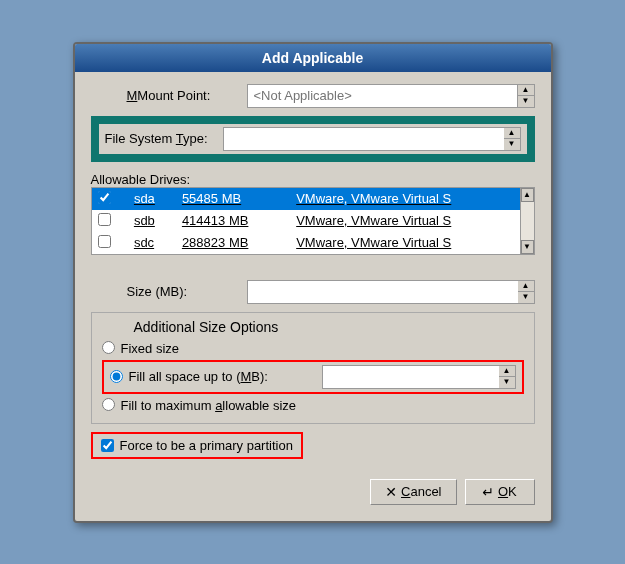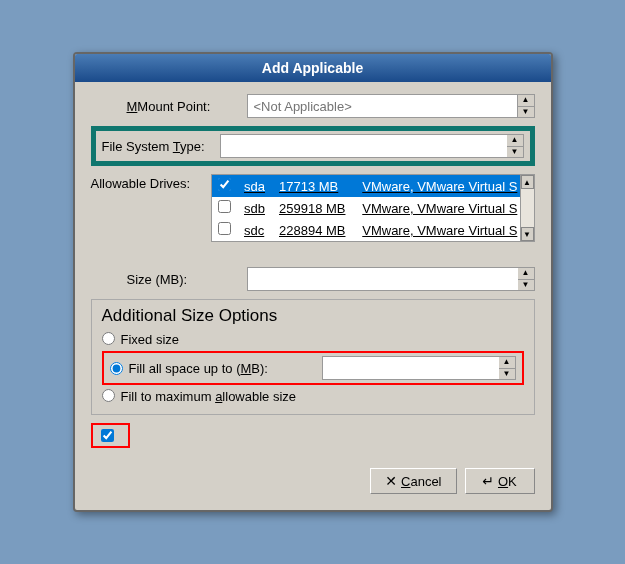--- a/index.html
+++ b/index.html
@@ -89,36 +89,37 @@
       padding: 0 3px;
       min-width: 16px;
       display: flex;
       align-items: center;
       justify-content: center;
     }
     .spinner-btn:last-child { border-bottom: none; }
 
     
     .fs-type-row {
-      border: 5px solid #0f766e;
+      border: 8px solid #0f766e;
       padding: 3px 6px;
       margin-bottom: 8px;
       display: flex;
       align-items: center;
     }
     .fs-type-label {
       min-width: 118px;
       font-size: 13px;
     }
     .fs-type-label u { text-decoration: underline; }
 
     
     .drives-section {
       display: flex;
       margin-bottom: 25px;
+      flex-direction: column;
     }
     .drives-label {
       min-width: 120px;
       padding-top: 2px;
     }
     .drives-table-wrapper {
       flex: 1;
       border: 1px solid #999;
       background: #fff;
       position: relative;
@@ -164,23 +165,24 @@
     }
 
     
     .additional-section {
       border: 1px solid #aaa;
       padding: 6px 10px;
       margin-bottom: 8px;
       margin-top: 2px;
     }
     .additional-title {
-      font-size: 17px;
+      font-size: 14px;
       font-weight: normal;
       margin-bottom: 6px;
+      margin-left: 32px;
     }
     .radio-row {
       display: flex;
       align-items: flex-start;
       margin-bottom: 4px;
     }
     .radio-row input[type=radio] {
       margin-right: 6px;
       cursor: pointer;
     }
@@ -275,33 +277,33 @@
     </div>
 
     <div class="drives-section">
       <div class="drives-label">Allowable Drives:</div>
       <div class="drives-table-wrapper" style="margin-right:0;text-decoration:underline;">
         <table class="drives-table">
           <tbody>
             <tr class="selected">
               <td><input type="checkbox" checked="" style=""></td>
               <td>sda</td>
-              <td>17713 MB</td>
+              <td>55485 MB</td>
               <td>VMware, VMware Virtual S</td>
             </tr>
             <tr>
               <td><input type="checkbox" style=""></td>
               <td>sdb</td>
-              <td>259918 MB</td>
+              <td>414413 MB</td>
               <td>VMware, VMware Virtual S</td>
             </tr>
             <tr>
               <td><input type="checkbox" style=""></td>
               <td>sdc</td>
-              <td>228894 MB</td>
+              <td>288823 MB</td>
               <td>VMware, VMware Virtual S</td>
             </tr>
           </tbody>
         </table>
         <div class="drives-scroll">
           <div class="scroll-btn">▲</div>
           <div class="scroll-track"></div>
           <div class="scroll-btn">▼</div>
         </div>
       </div>
@@ -344,20 +346,21 @@
         <input type="radio" name="size-option" id="fillmax" style="">
         <label for="fillmax">
           Fill to maximum <u>a</u>llowable size
         </label>
       </div>
     </div>
 
     <div style="margin-bottom:10px;">
       <div class="force-row">
         <input type="checkbox" id="forcePrimary" checked="" style="">
+        <label for="forcePrimary">Force to be a primary partition</label>
       </div>
     </div>
 
     <div class="dialog-buttons">
       <button class="btn">
         <span class="btn-icon">✕</span>
         <span><u>C</u>ancel</span>
       </button>
       <button class="btn">
         <span class="btn-icon">↵</span>

